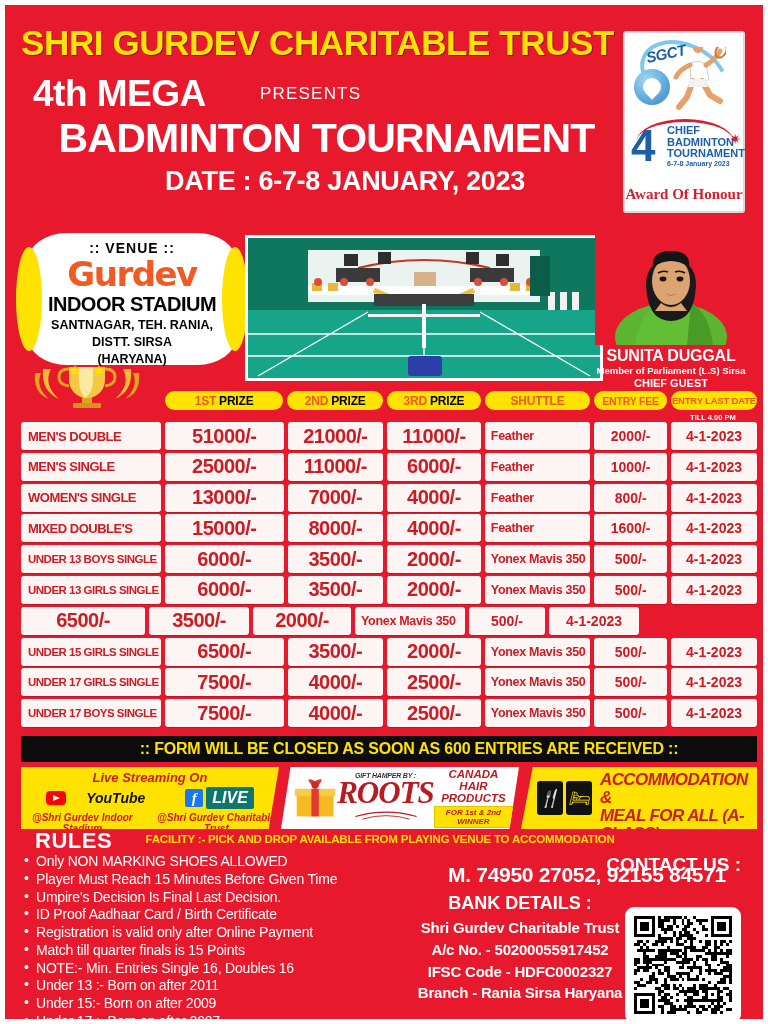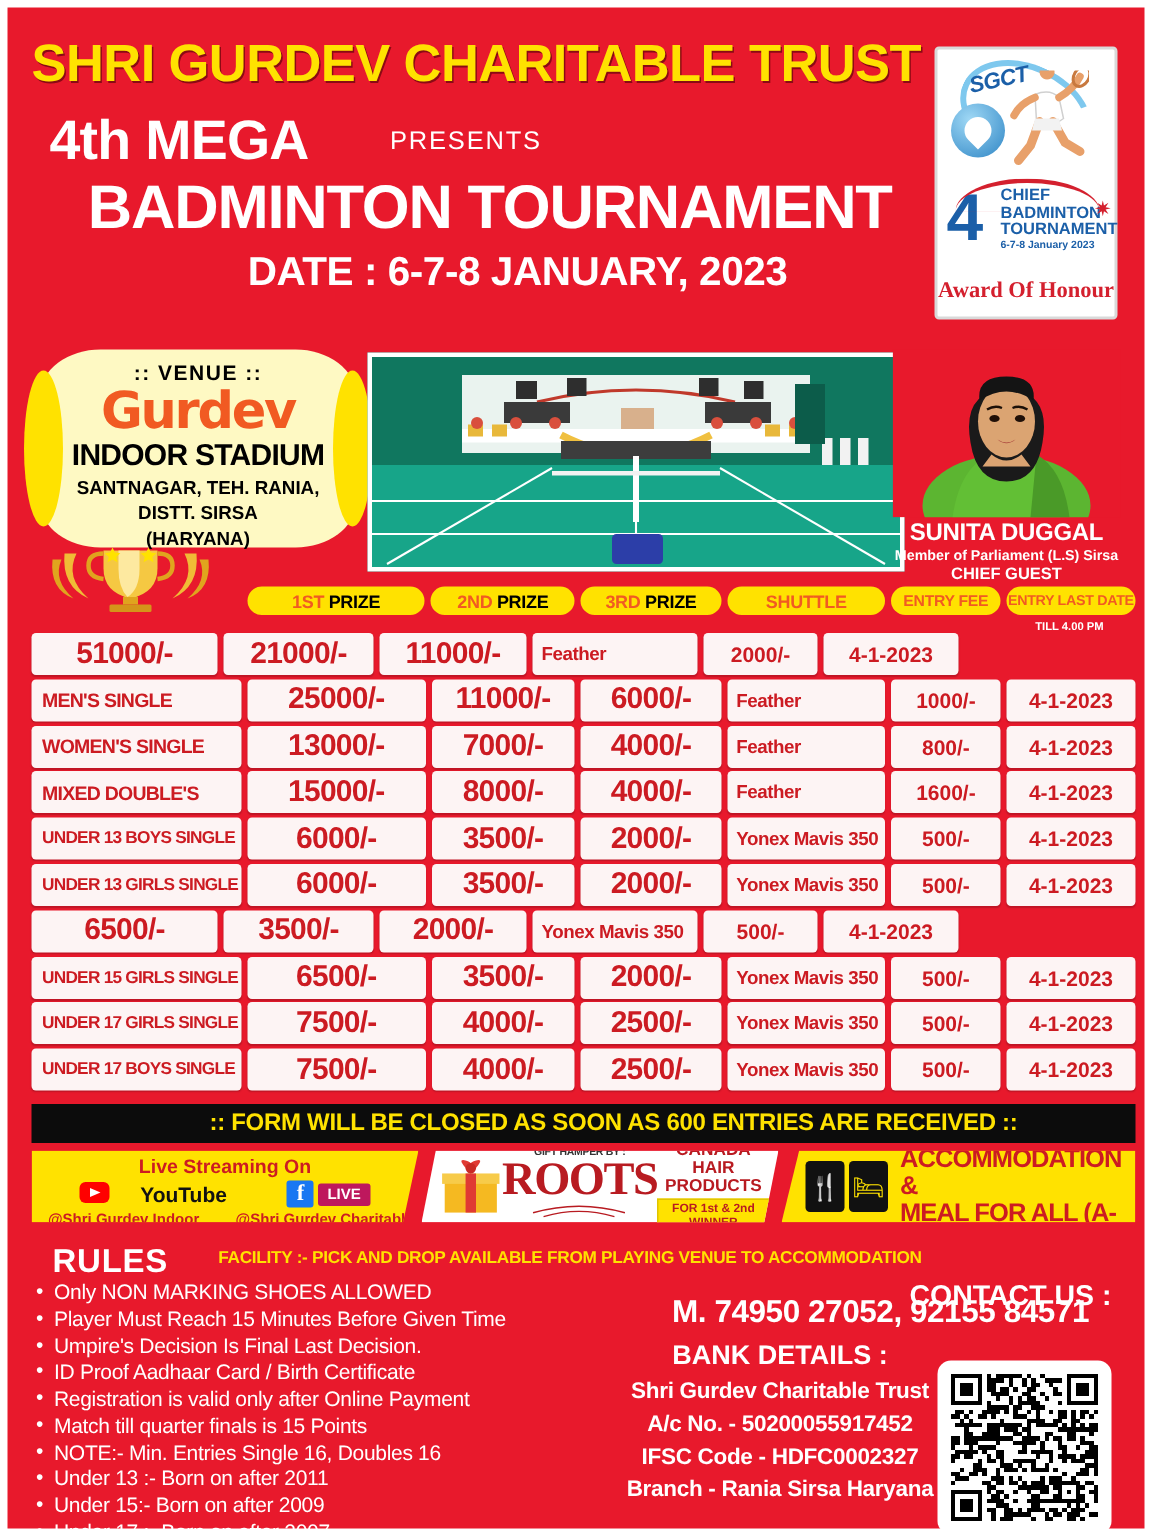--- a/index.html
+++ b/index.html
@@ -93,21 +93,21 @@
   }
   .badge-award {
     position: absolute; left: 0; bottom: 8px; width: 100%; text-align: center;
     font-family: "Liberation Serif", serif; font-weight: bold;
     font-size: 15px; color: #d4202e;
   }
 
   
   .venue {
     position: absolute; left: 22px; top: 228px; width: 210px; height: 132px;
-    background: #fef9c3; text-align: center; color: #000;
+    background: #ffffff; text-align: center; color: #000;
     border-radius: 40px 40px 40px 40px / 30px 30px 30px 30px;
     padding-top: 7px;
   }
   .venue::before, .venue::after {
     content: ""; position: absolute; top: 14px; width: 26px; height: 104px;
     background: #ffe200; border-radius: 50%;
   }
   .venue::before { left: -11px; }
   .venue::after  { right: -11px; }
   .venue > * { position: relative; z-index: 2; }
@@ -177,49 +177,50 @@
   .banner {
     position: absolute; left: 16px; top: 731px; width: 736px; height: 26px;
     background: #0c0c0c; display: flex; align-items: center; justify-content: center;
   }
   .banner span {
     color: #ffe200; font-size: 16px; font-weight: bold; letter-spacing: -0.2px; margin-left: 40px;
   }
 
   
   .strip {
-    position: absolute; left: 16px; top: 762px; width: 736px; height: 48px;
+    position: absolute; left: 16px; top: 762px; width: 736px; height: 62px;
     display: flex;
+    font-style: italic;
   }
   .strip-l {
     width: 258px; background: #ffe200; text-align: center;
     clip-path: polygon(0 0, 100% 0, 96% 100%, 0 100%);
     padding-top: 3px;
   }
   .live-on { font-size: 13px; font-weight: bold; color: #cc1b22; }
   .live-row { display: flex; align-items: center; justify-content: center; gap: 40px; margin-top: 2px; }
-  .yt-badge { display: flex; gap: 20px; }
+  .yt-badge { display: flex; align-items: center; gap: 20px; }
   .yt-icon {
     width: 20px; height: 14px; background: #ff0000; border-radius: 4px;
     position: relative;
   }
   .yt-icon::after {
     content: ""; position: absolute; left: 7px; top: 3.5px;
     border-left: 7px solid #fff; border-top: 3.5px solid transparent;
     border-bottom: 3.5px solid transparent;
   }
   .yt-text { font-size: 14px; font-weight: bold; color: #111; }
   .fb-badge { display: flex; align-items: center; }
   .fb-icon {
     width: 18px; height: 18px; background: #1877f2; color: #fff;
     font-size: 15px; font-weight: bold; font-family: "Liberation Serif", serif;
     display: flex; align-items: center; justify-content: center; border-radius: 2px;
   }
   .fb-live {
-    background: #be185d; color: #fff; font-size: 10px; font-weight: bold;
+    background: #0f766e; color: #fff; font-size: 16px; font-weight: bold;
     padding: 2px 6px; margin-left: 3px; border-radius: 2px;
   }
   .handles { display: flex; justify-content: center; gap: 10px; margin-top: 3px; }
   .handles span { font-size: 10px; font-weight: bold; color: #cc1b22; }
 
   .strip-m {
     width: 238px; background: #fff; margin: 0 2px; position: relative;
     display: flex; align-items: center;
     clip-path: polygon(4% 0, 100% 0, 96% 100%, 0 100%);
   }
@@ -454,20 +455,21 @@
       <div class="th shuttle-h w-sh">SHUTTLE</div>
       <div class="th fee-h w-fee">ENTRY FEE</div>
       <div class="th date-h w-date">ENTRY LAST DATE</div>
     </div>
     <div style="display:flex">
       <div style="width:662px"></div>
       <div class="subhead w-date">TILL 4.00 PM</div>
     </div>
     <div id="rows">
         <div class="row">
+          <div class="cell c-cat w-cat">MEN'S DOUBLE</div>
           <div class="cell c-p1 w-p1">51000/-</div>
           <div class="cell c-p2 w-p2">21000/-</div>
           <div class="cell c-p3 w-p3">11000/-</div>
           <div class="cell c-sh w-sh">Feather</div>
           <div class="cell c-fee w-fee">2000/-</div>
           <div class="cell c-date w-date">4-1-2023</div>
         </div>
         <div class="row">
           <div class="cell c-cat w-cat">MEN'S SINGLE</div>
           <div class="cell c-p1 w-p1">25000/-</div>

